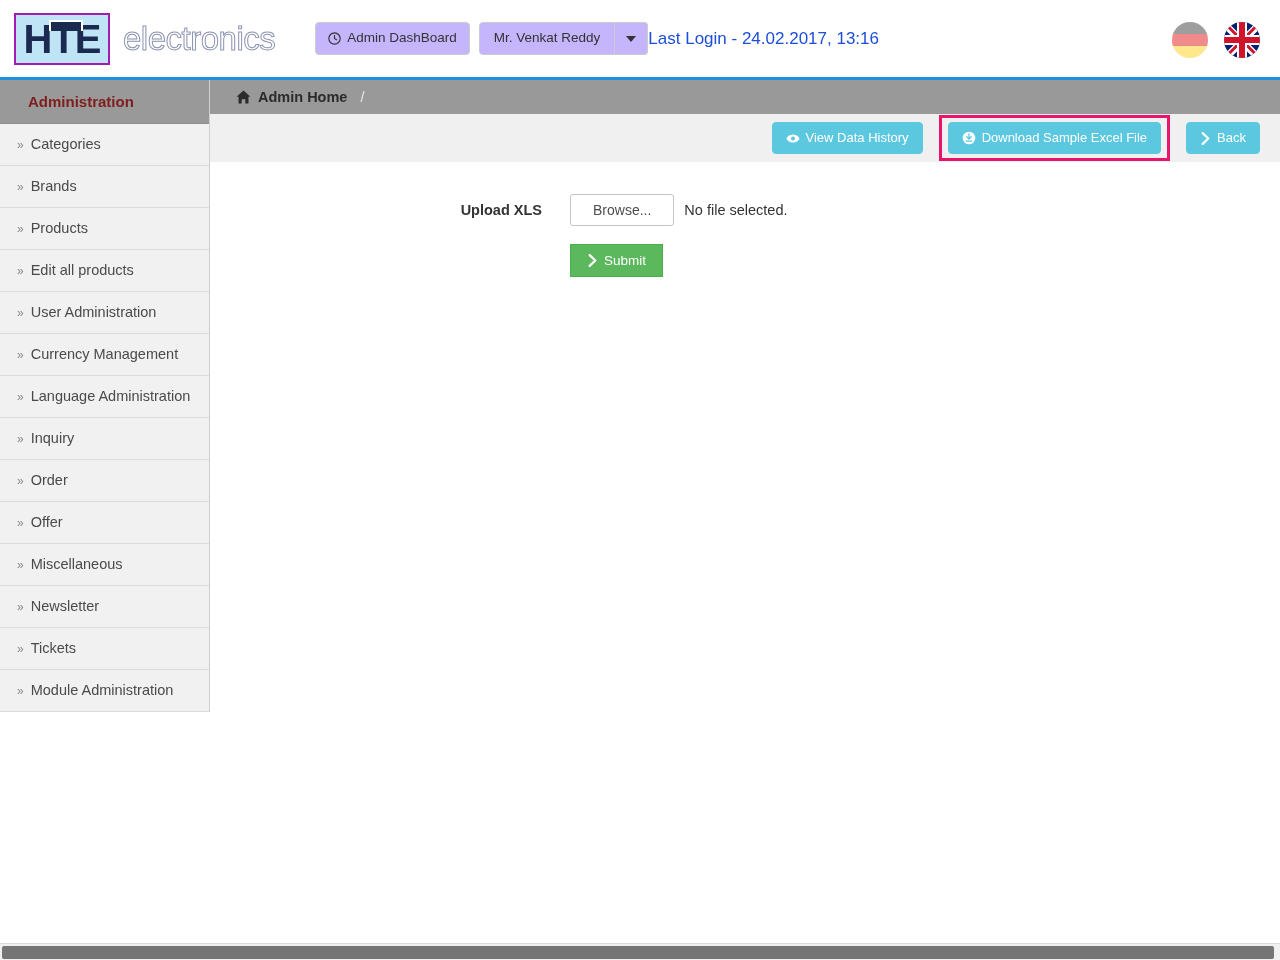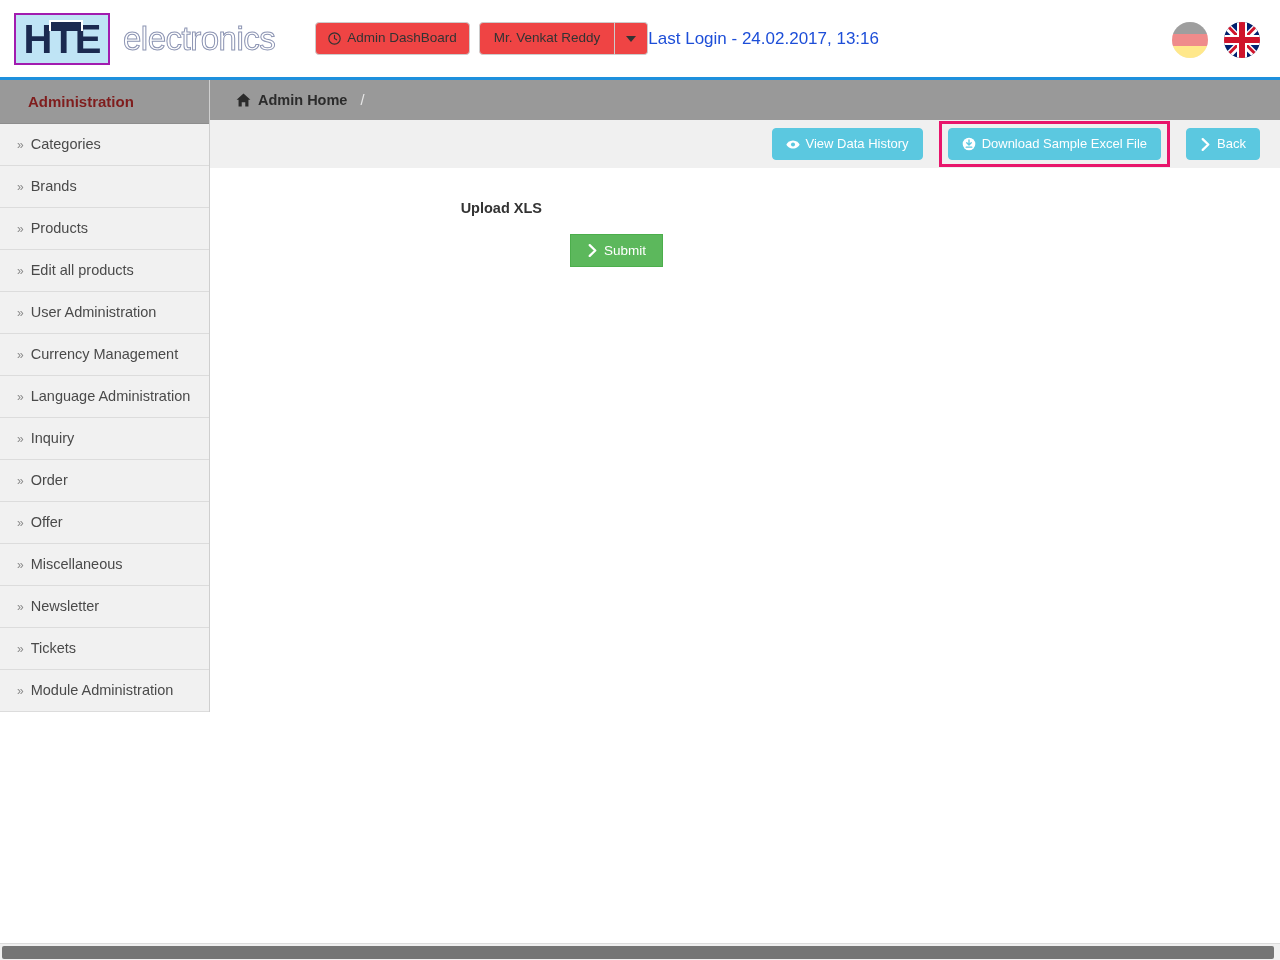--- a/index.html
+++ b/index.html
@@ -68,21 +68,21 @@
     letter-spacing: -0.5px;
   }
 
   .hdr-controls {
     display: flex;
     align-items: center;
     margin-left: 40px;
     gap: 0;
   }
   .btn-outline {
-    background: #ef4444;
+    background: #c4b5fd;
     border: 1px solid #cccccc;
     border-radius: 4px;
     padding: 7px 12px;
     font-size: 13.5px;
     color: #333333;
     line-height: 1.2;
     white-space: nowrap;
     display: inline-flex;
     align-items: center;
     gap: 6px;
@@ -180,21 +180,21 @@
   .side-item .chev { color: #8a8a8a; font-size: 12px; }
 
   
   .main {
     flex: 1;
     min-width: 0;
     background: #ffffff;
   }
   .breadcrumb {
     background: #999999;
-    height: 40px;
+    height: 34px;
     display: flex;
     align-items: center;
     padding-left: 26px;
     gap: 7px;
     color: #2b2b2b;
     font-size: 14.5px;
     font-weight: bold;
   }
   .breadcrumb .sep { font-weight: normal; color: #e8e8e8; margin-left: 6px; }
   .home-ico { display:inline-block; line-height:0; }
@@ -446,20 +446,24 @@
             <path d="M2 1.2 L8 7 L2 12.8" fill="none" stroke="#ffffff" stroke-width="2.4" stroke-linecap="round" stroke-linejoin="round"></path>
           </svg>
         </span>
         <span>Back</span>
       </button>
     </div>
 
     <div class="form-area">
       <div class="form-row">
         <div class="form-label">Upload XLS</div>
+        <div class="file-ctl">
+          <button class="browse-btn">Browse...</button>
+          <span class="file-status">No file selected.</span>
+        </div>
       </div>
 
       <div class="submit-row">
         <button class="btn-success">
           <span>
             <svg width="11" height="13" viewBox="0 0 10 14">
               <path d="M2 1.2 L8 7 L2 12.8" fill="none" stroke="#ffffff" stroke-width="2.4" stroke-linecap="round" stroke-linejoin="round"></path>
             </svg>
           </span>
           <span>Submit</span>

